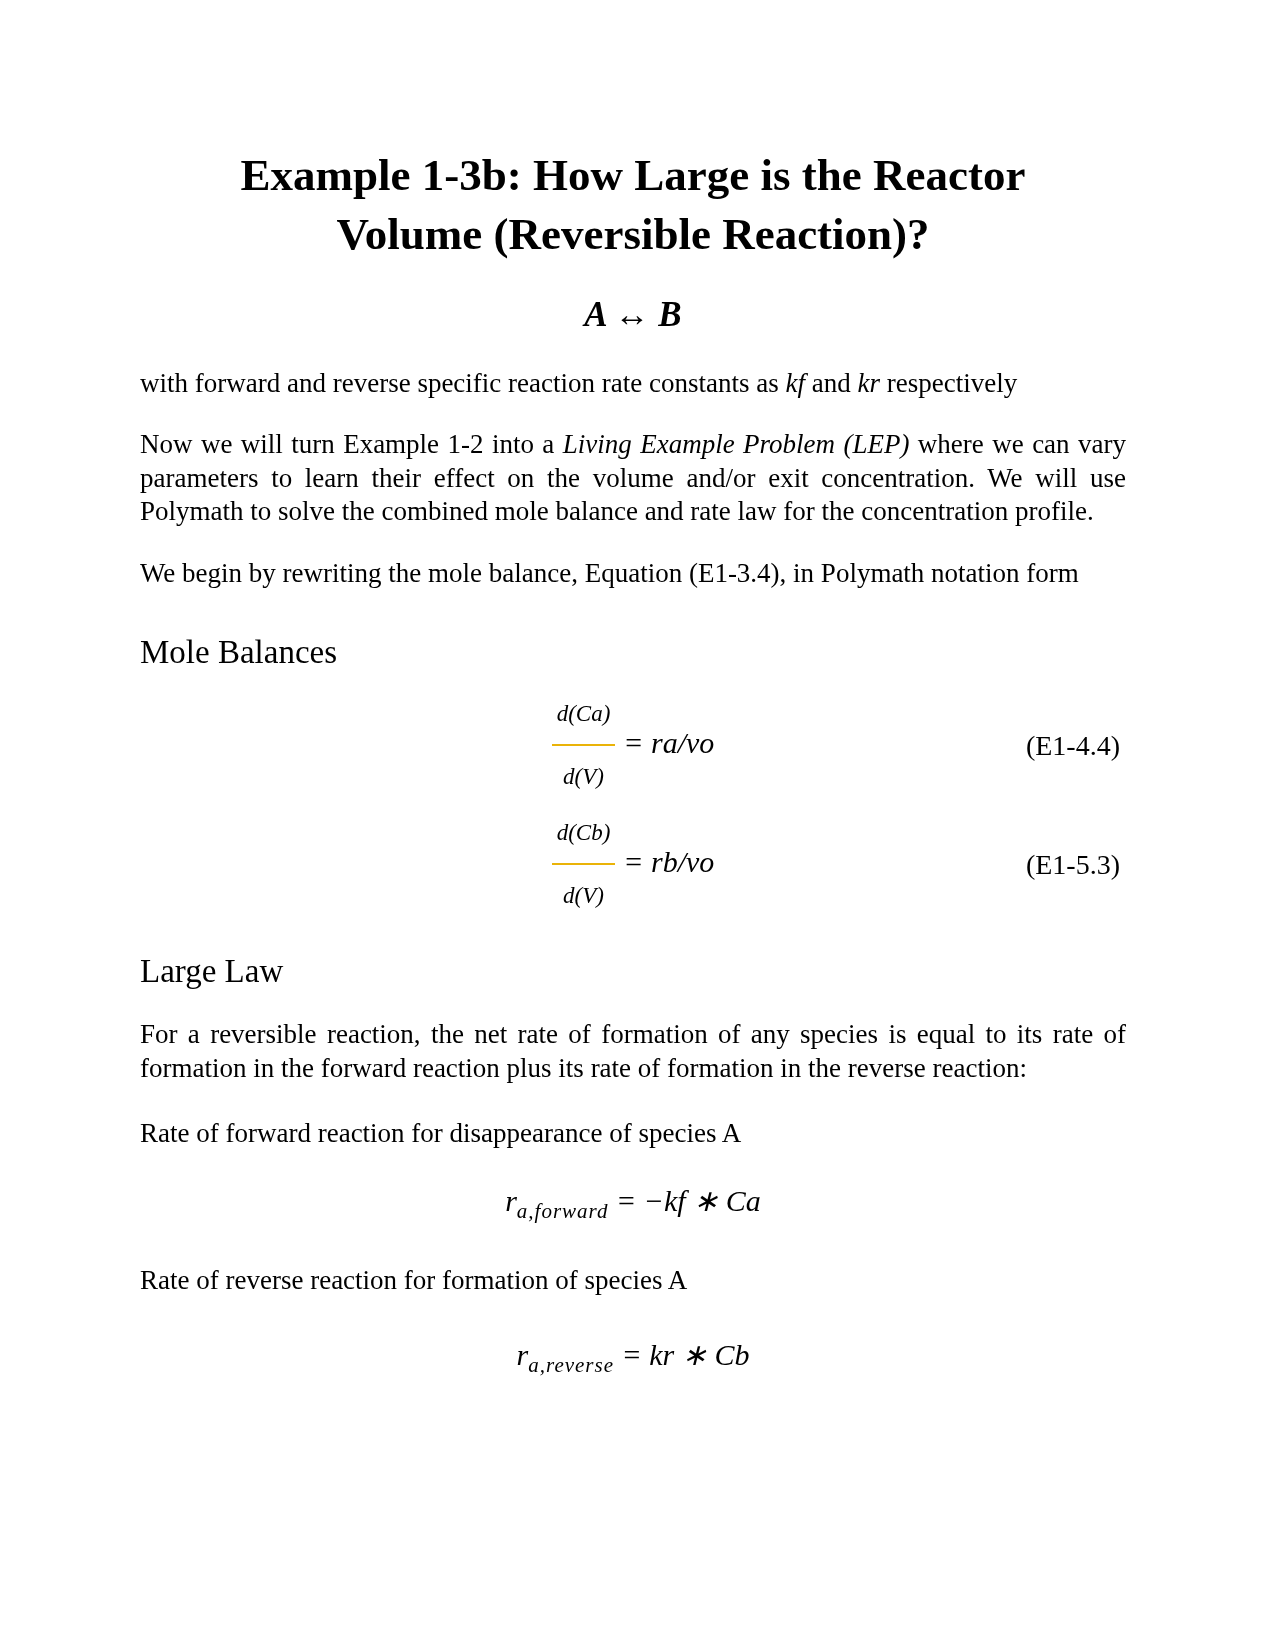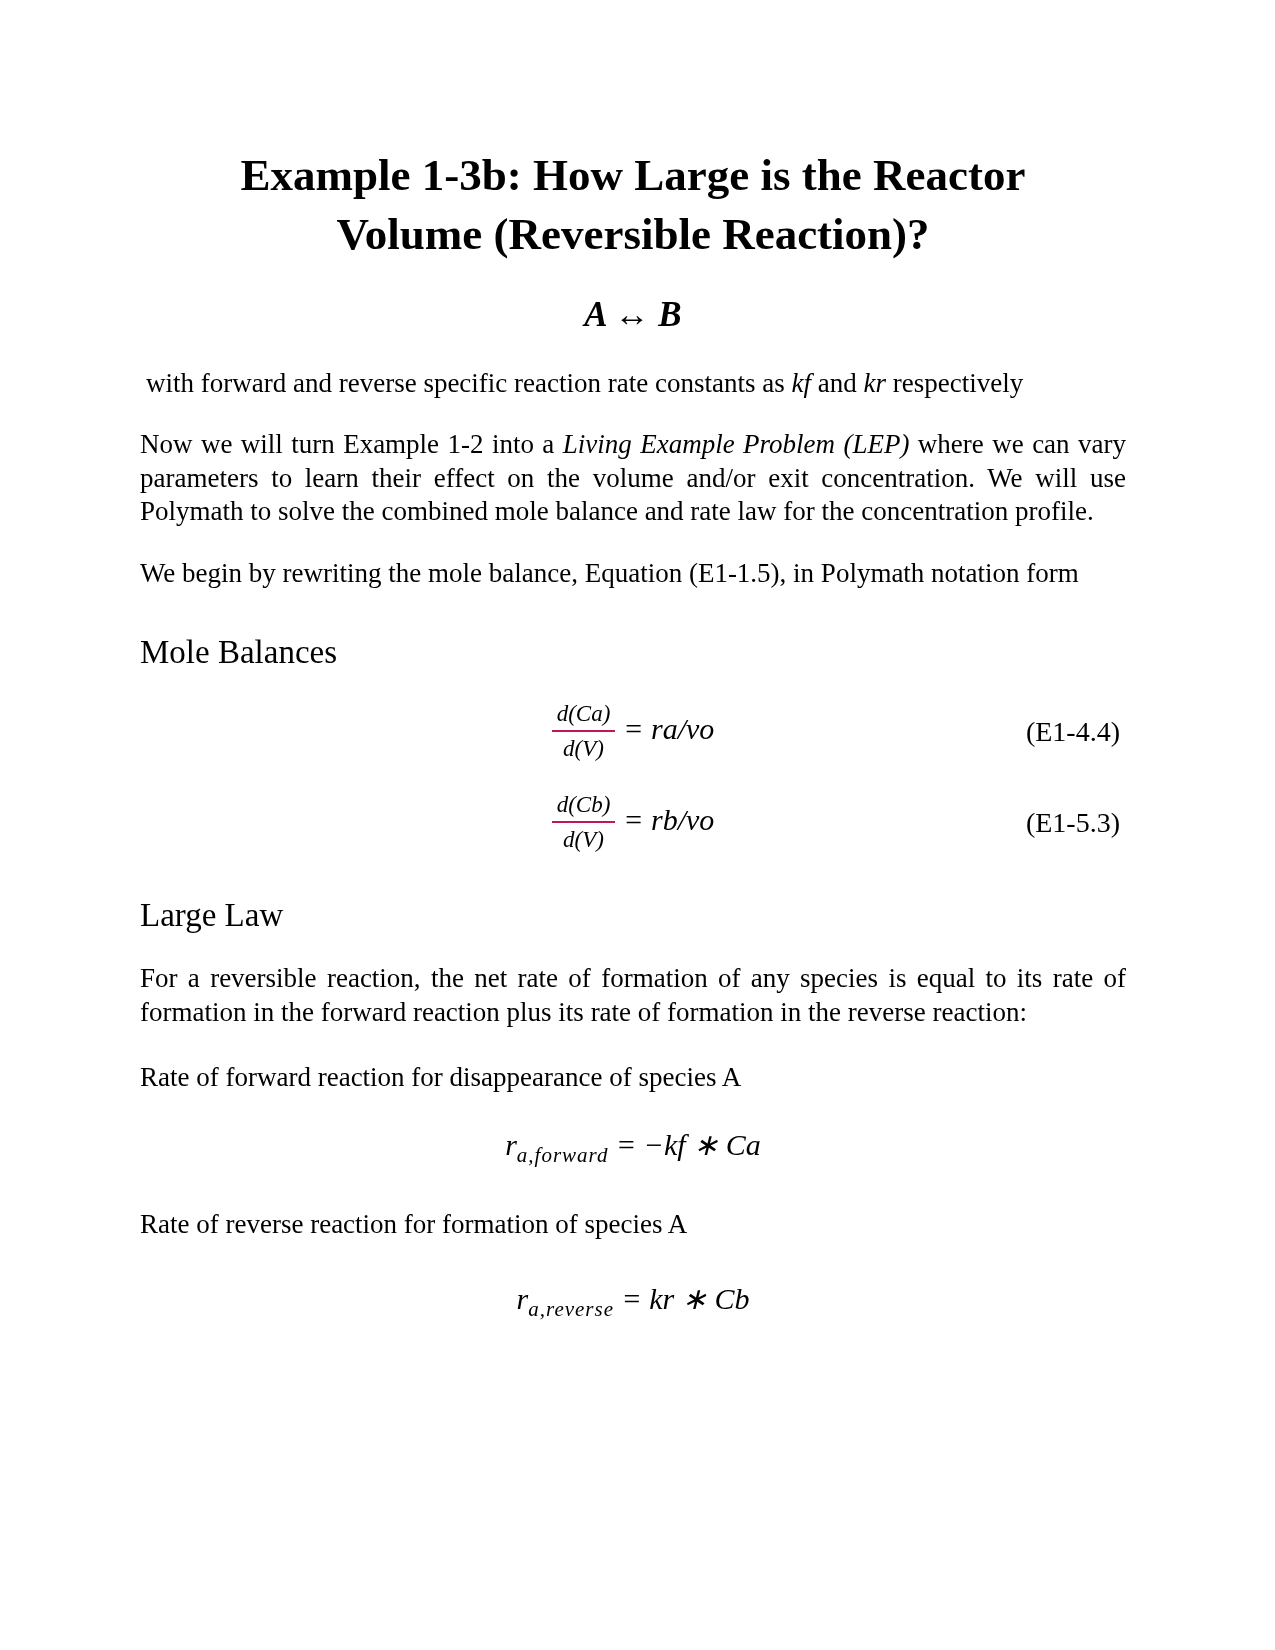--- a/index.html
+++ b/index.html
@@ -28,21 +28,21 @@
   }
   p { margin: 0; }
   .p-lead       { margin-top: 36px; }
   .reaction-eq  {
     margin-top: 32px;
     text-align: center;
     font-size: 35px;
     font-weight: bold;
     font-style: italic;
   }
-  .p-constants  { margin-top: 32px; margin-left: 6px; }
+  .p-constants  { margin-top: 32px; }
   .p-lep        { margin-top: 28px; text-align: justify; }
   .p-rewrite    { margin-top: 28px; text-align: justify; }
   .section-heading {
     font-size: 33px;
     font-weight: normal;
     margin: 44px 0 0 0;
   }
   .eq-row {
     position: relative;
     margin-top: 30px;
@@ -53,22 +53,22 @@
     font-size: 30px;
     white-space: nowrap;
   }
   .frac {
     display: inline-block;
     vertical-align: middle;
     text-align: center;
     font-size: 23px;
     line-height: 1.15;
   }
-  .frac .num { display: block; border-bottom: 2px solid #be185d; padding: 0 5px 2px 5px; }
-  .frac .den { display: block; padding-top: 4px; }
+  .frac .num { display: block; border-bottom: 2px solid #eab308; padding: 0 5px 16px 5px; }
+  .frac .den { display: block; padding-top: 18px; }
   .eq-rhs { margin-left: 8px; }
   .eq-label {
     position: absolute;
     right: 6px;
     top: 50%;
     transform: translateY(-50%);
     font-style: normal;
     font-size: 28px;
   }
   .eq-sub {
@@ -93,21 +93,21 @@
     <span>Volume (Reversible Reaction)?</span>
   </h1>
 
 
   <div class="reaction-eq">A ↔ B</div>
 
   <p class="body-text p-constants"><span>with forward and reverse specific reaction rate constants as </span><span class="ital">kf</span><span> and </span><span class="ital">kr</span><span>  respectively</span></p>
 
   <p class="body-text p-lep"><span>Now we will turn Example 1-2 into a </span><span class="ital">Living Example Problem (LEP)</span><span> where we can vary parameters to learn their effect on the volume and/or exit concentration. We will use Polymath to solve the combined mole balance and rate law for the concentration profile.</span></p>
 
-  <p class="body-text p-rewrite">We begin by rewriting the mole balance, Equation (E1-1.5), in Polymath notation form</p>
+  <p class="body-text p-rewrite">We begin by rewriting the mole balance, Equation (E1-3.4), in Polymath notation form</p>
 
   <h2 class="section-heading">Mole Balances</h2>
 
   <div class="eq-row">
     <span class="eq-math"><span class="frac"><span class="num">d(Ca)</span><span class="den">d(V)</span></span><span class="eq-rhs">= ra/vo</span></span>
     <span class="eq-label">(E1-4.4)</span>
   </div>
 
   <div class="eq-row">
     <span class="eq-math"><span class="frac"><span class="num">d(Cb)</span><span class="den">d(V)</span></span><span class="eq-rhs">= rb/vo</span></span>

